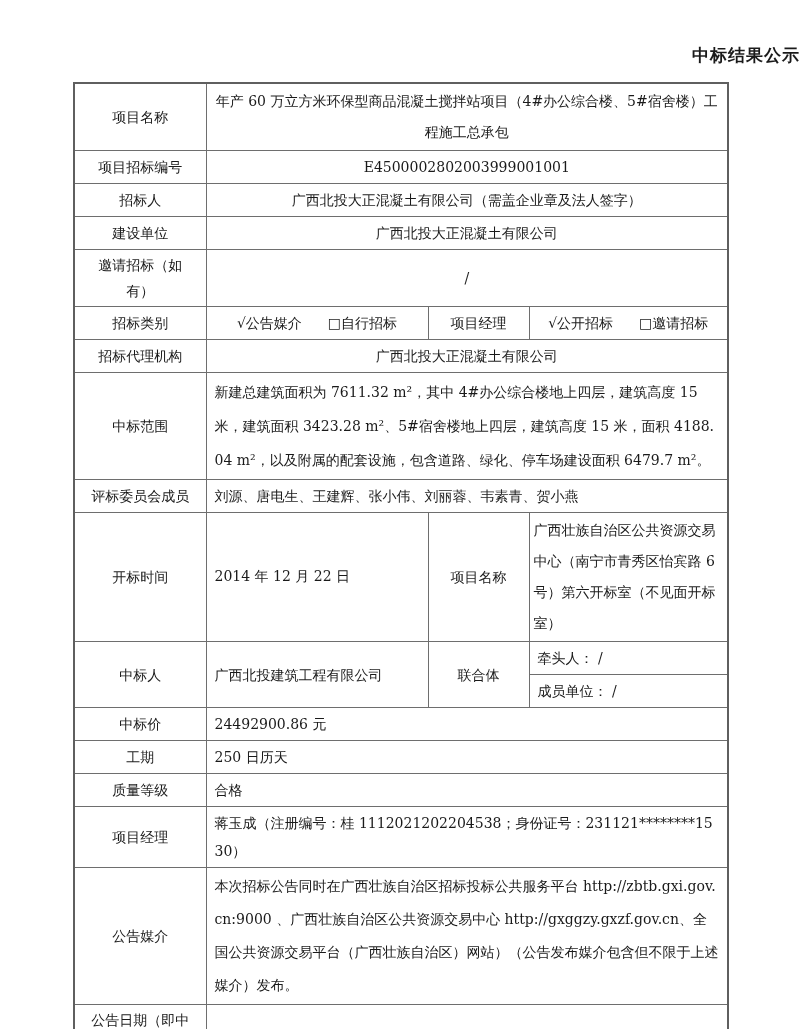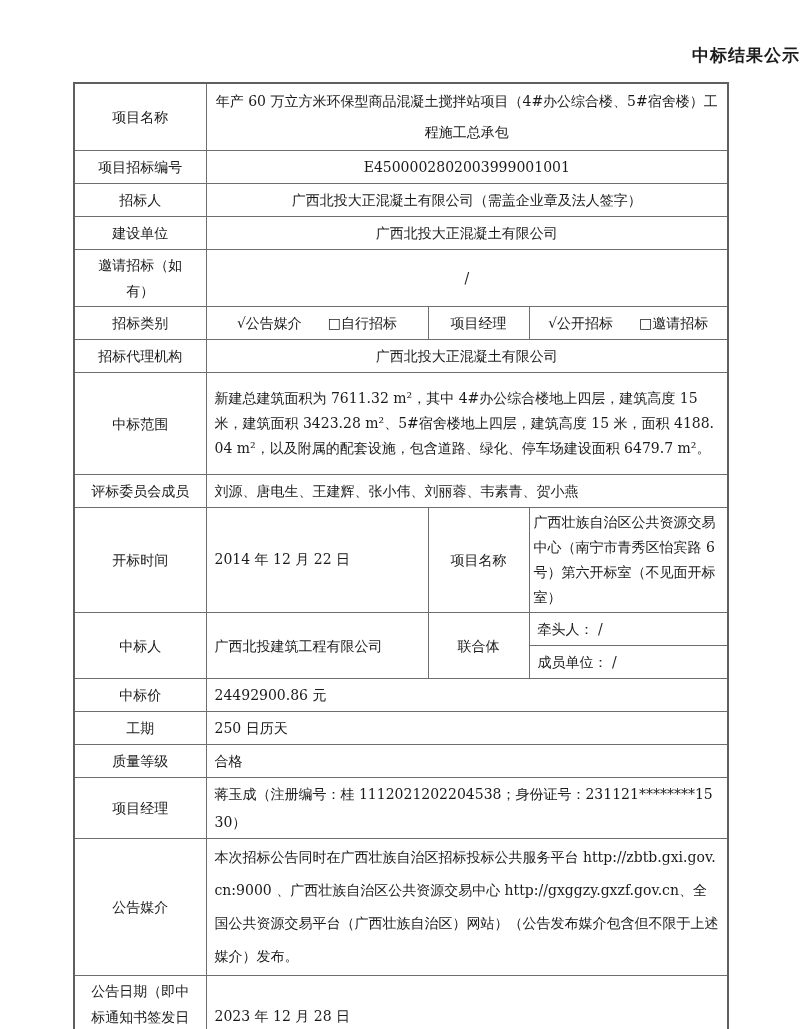--- a/index.html
+++ b/index.html
@@ -30,23 +30,23 @@
     font-size: 14px;
     padding: 2px 8px;
     vertical-align: middle;
     word-break: break-all;
   }
   td.lbl { text-align: center; padding: 2px 13px; line-height: 26px; }
   td.c   { text-align: center; }
   td.l   { text-align: left; }
   .h1 { height: 32px; line-height: 28px; }
   .name-row td { height: 62px; line-height: 31px; }
-  .scope-cell { height: 102px; line-height: 25px; text-align: justify; text-justify: inter-character; }
+  .scope-cell { height: 102px; line-height: 34px; text-align: justify; text-justify: inter-character; }
   .open-row td { height: 92px; }
-  .addr-cell { line-height: 25px; padding: 2px 4px; }
+  .addr-cell { line-height: 31px; padding: 2px 4px; }
   .media-cell { height: 132px; line-height: 33px; text-align: justify; text-justify: inter-character; }
   .date-row td { height: 58px; }
   .sub { height: 32px; line-height: 28px; }
   .opts { display: flex; justify-content: center; gap: 26px; }
 </style>
 </head>
 <body>
 
 <div class="page">
 

